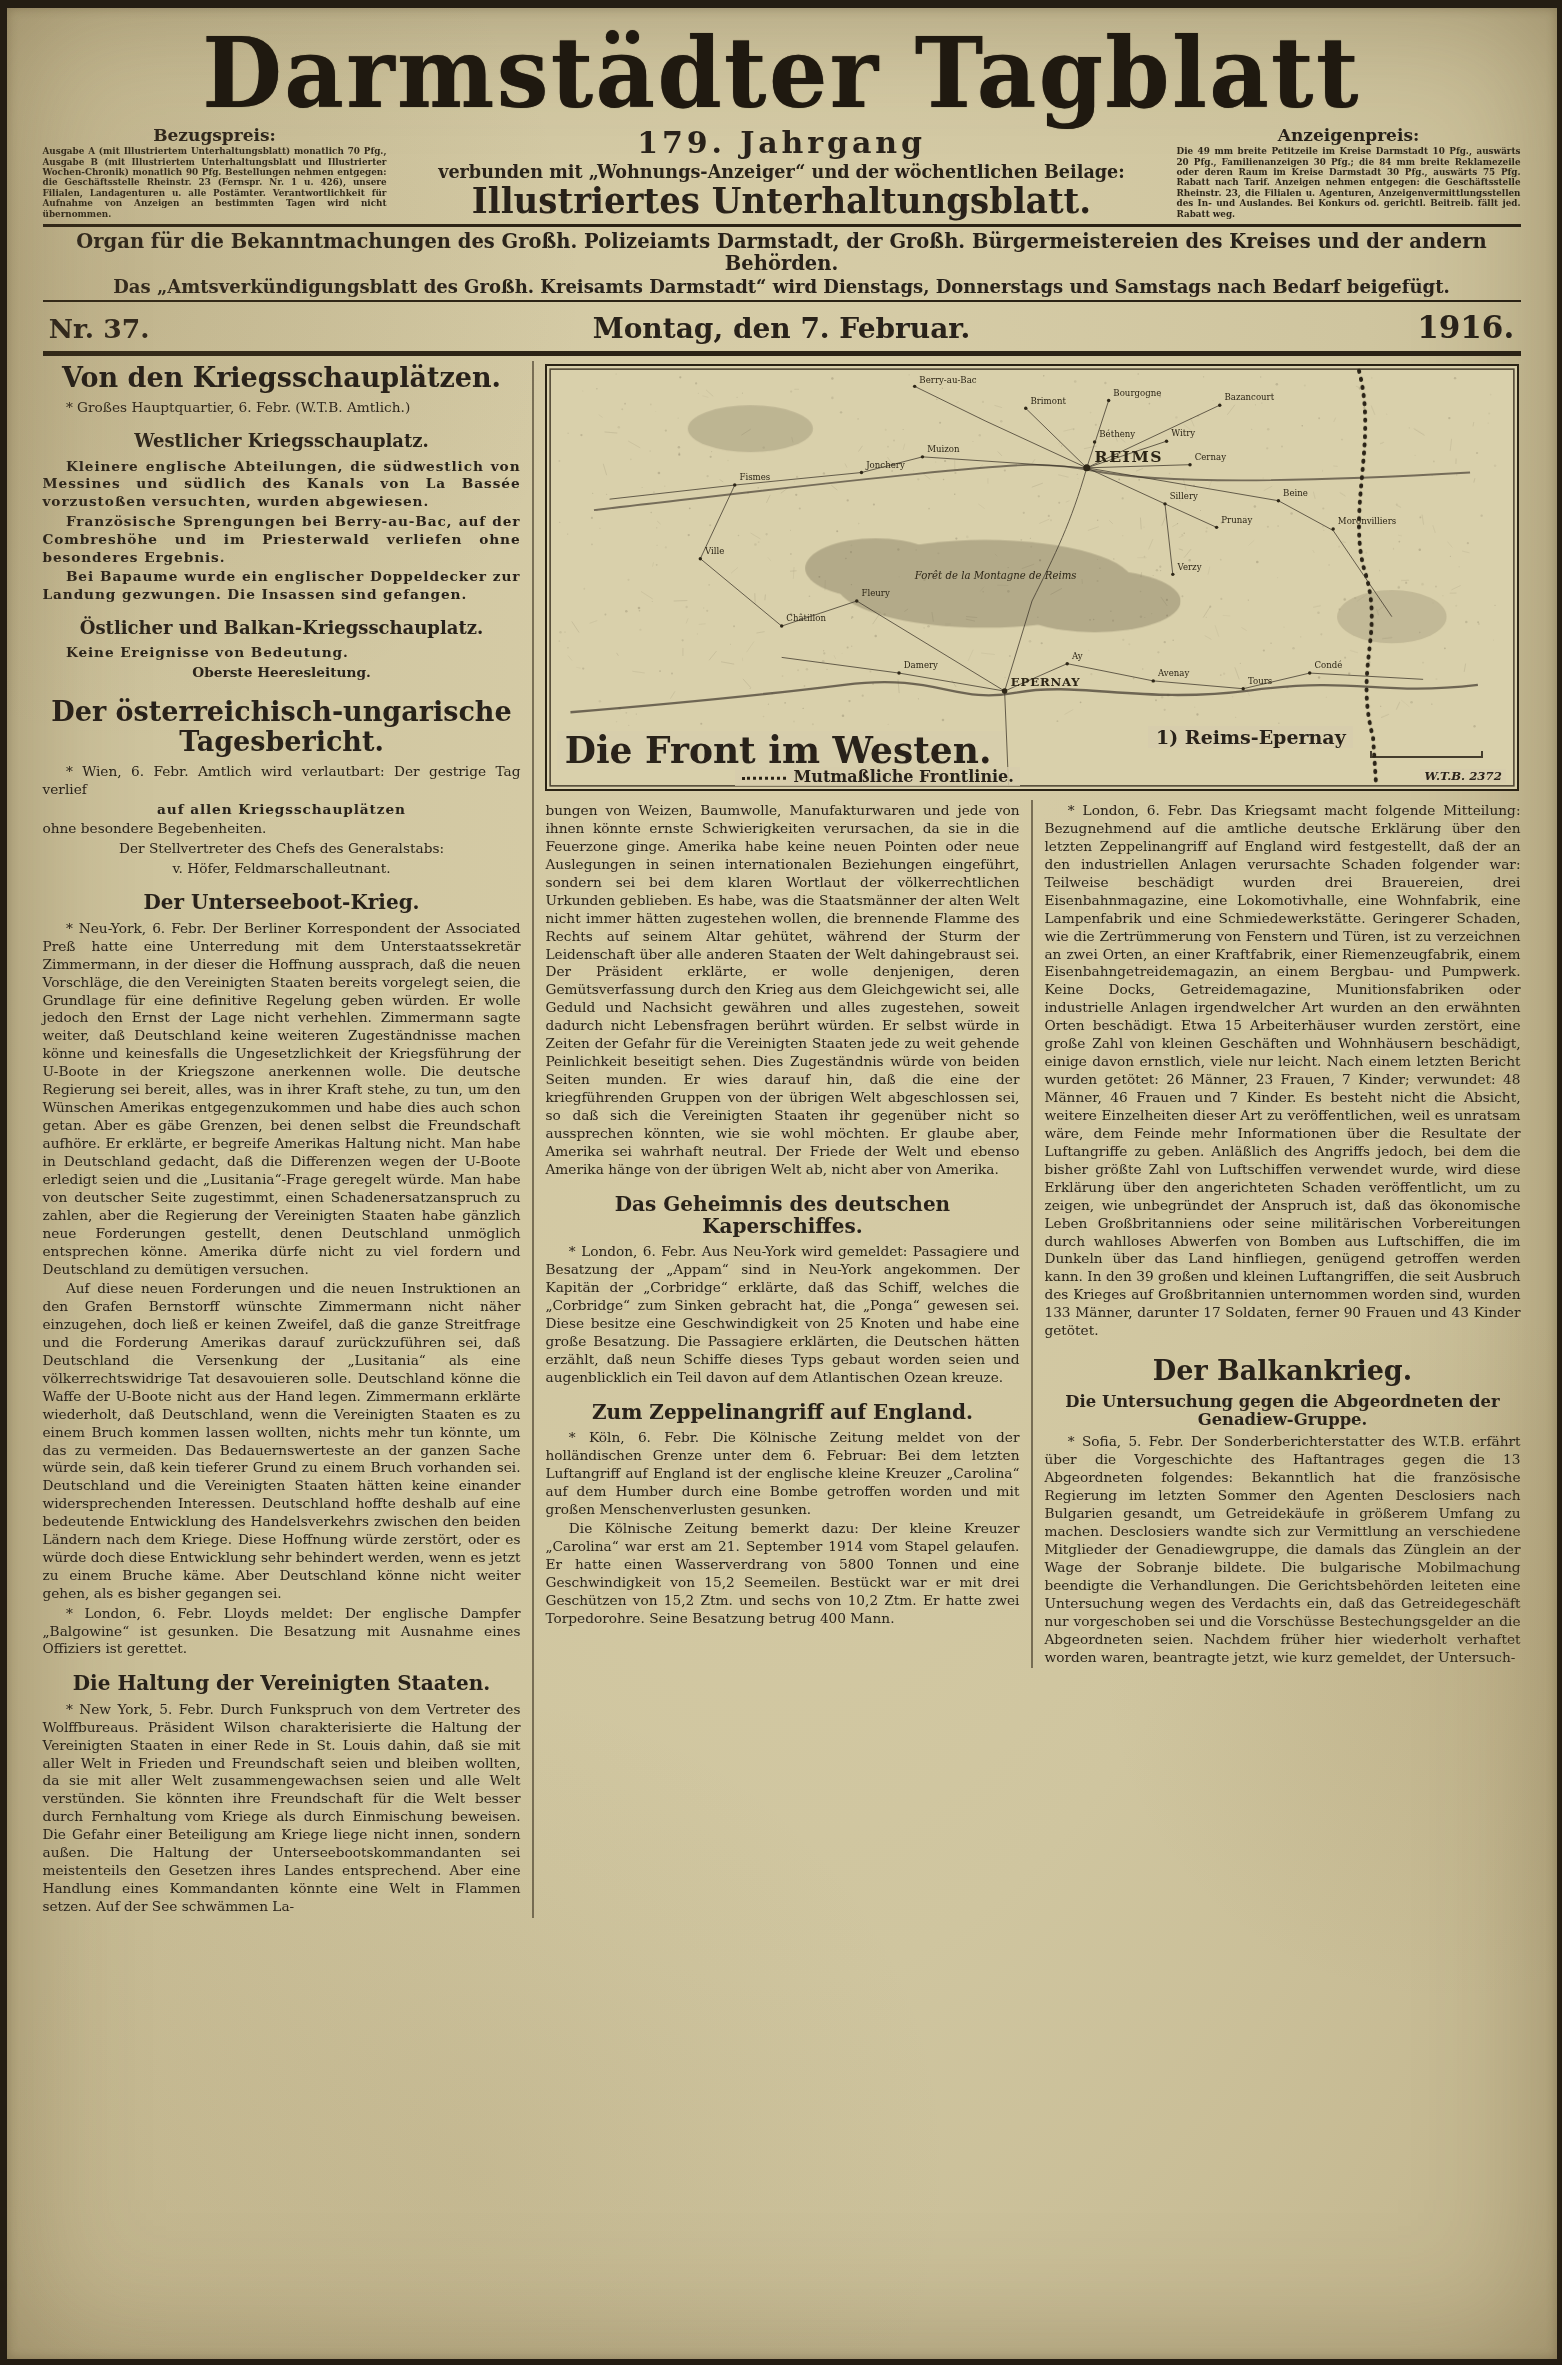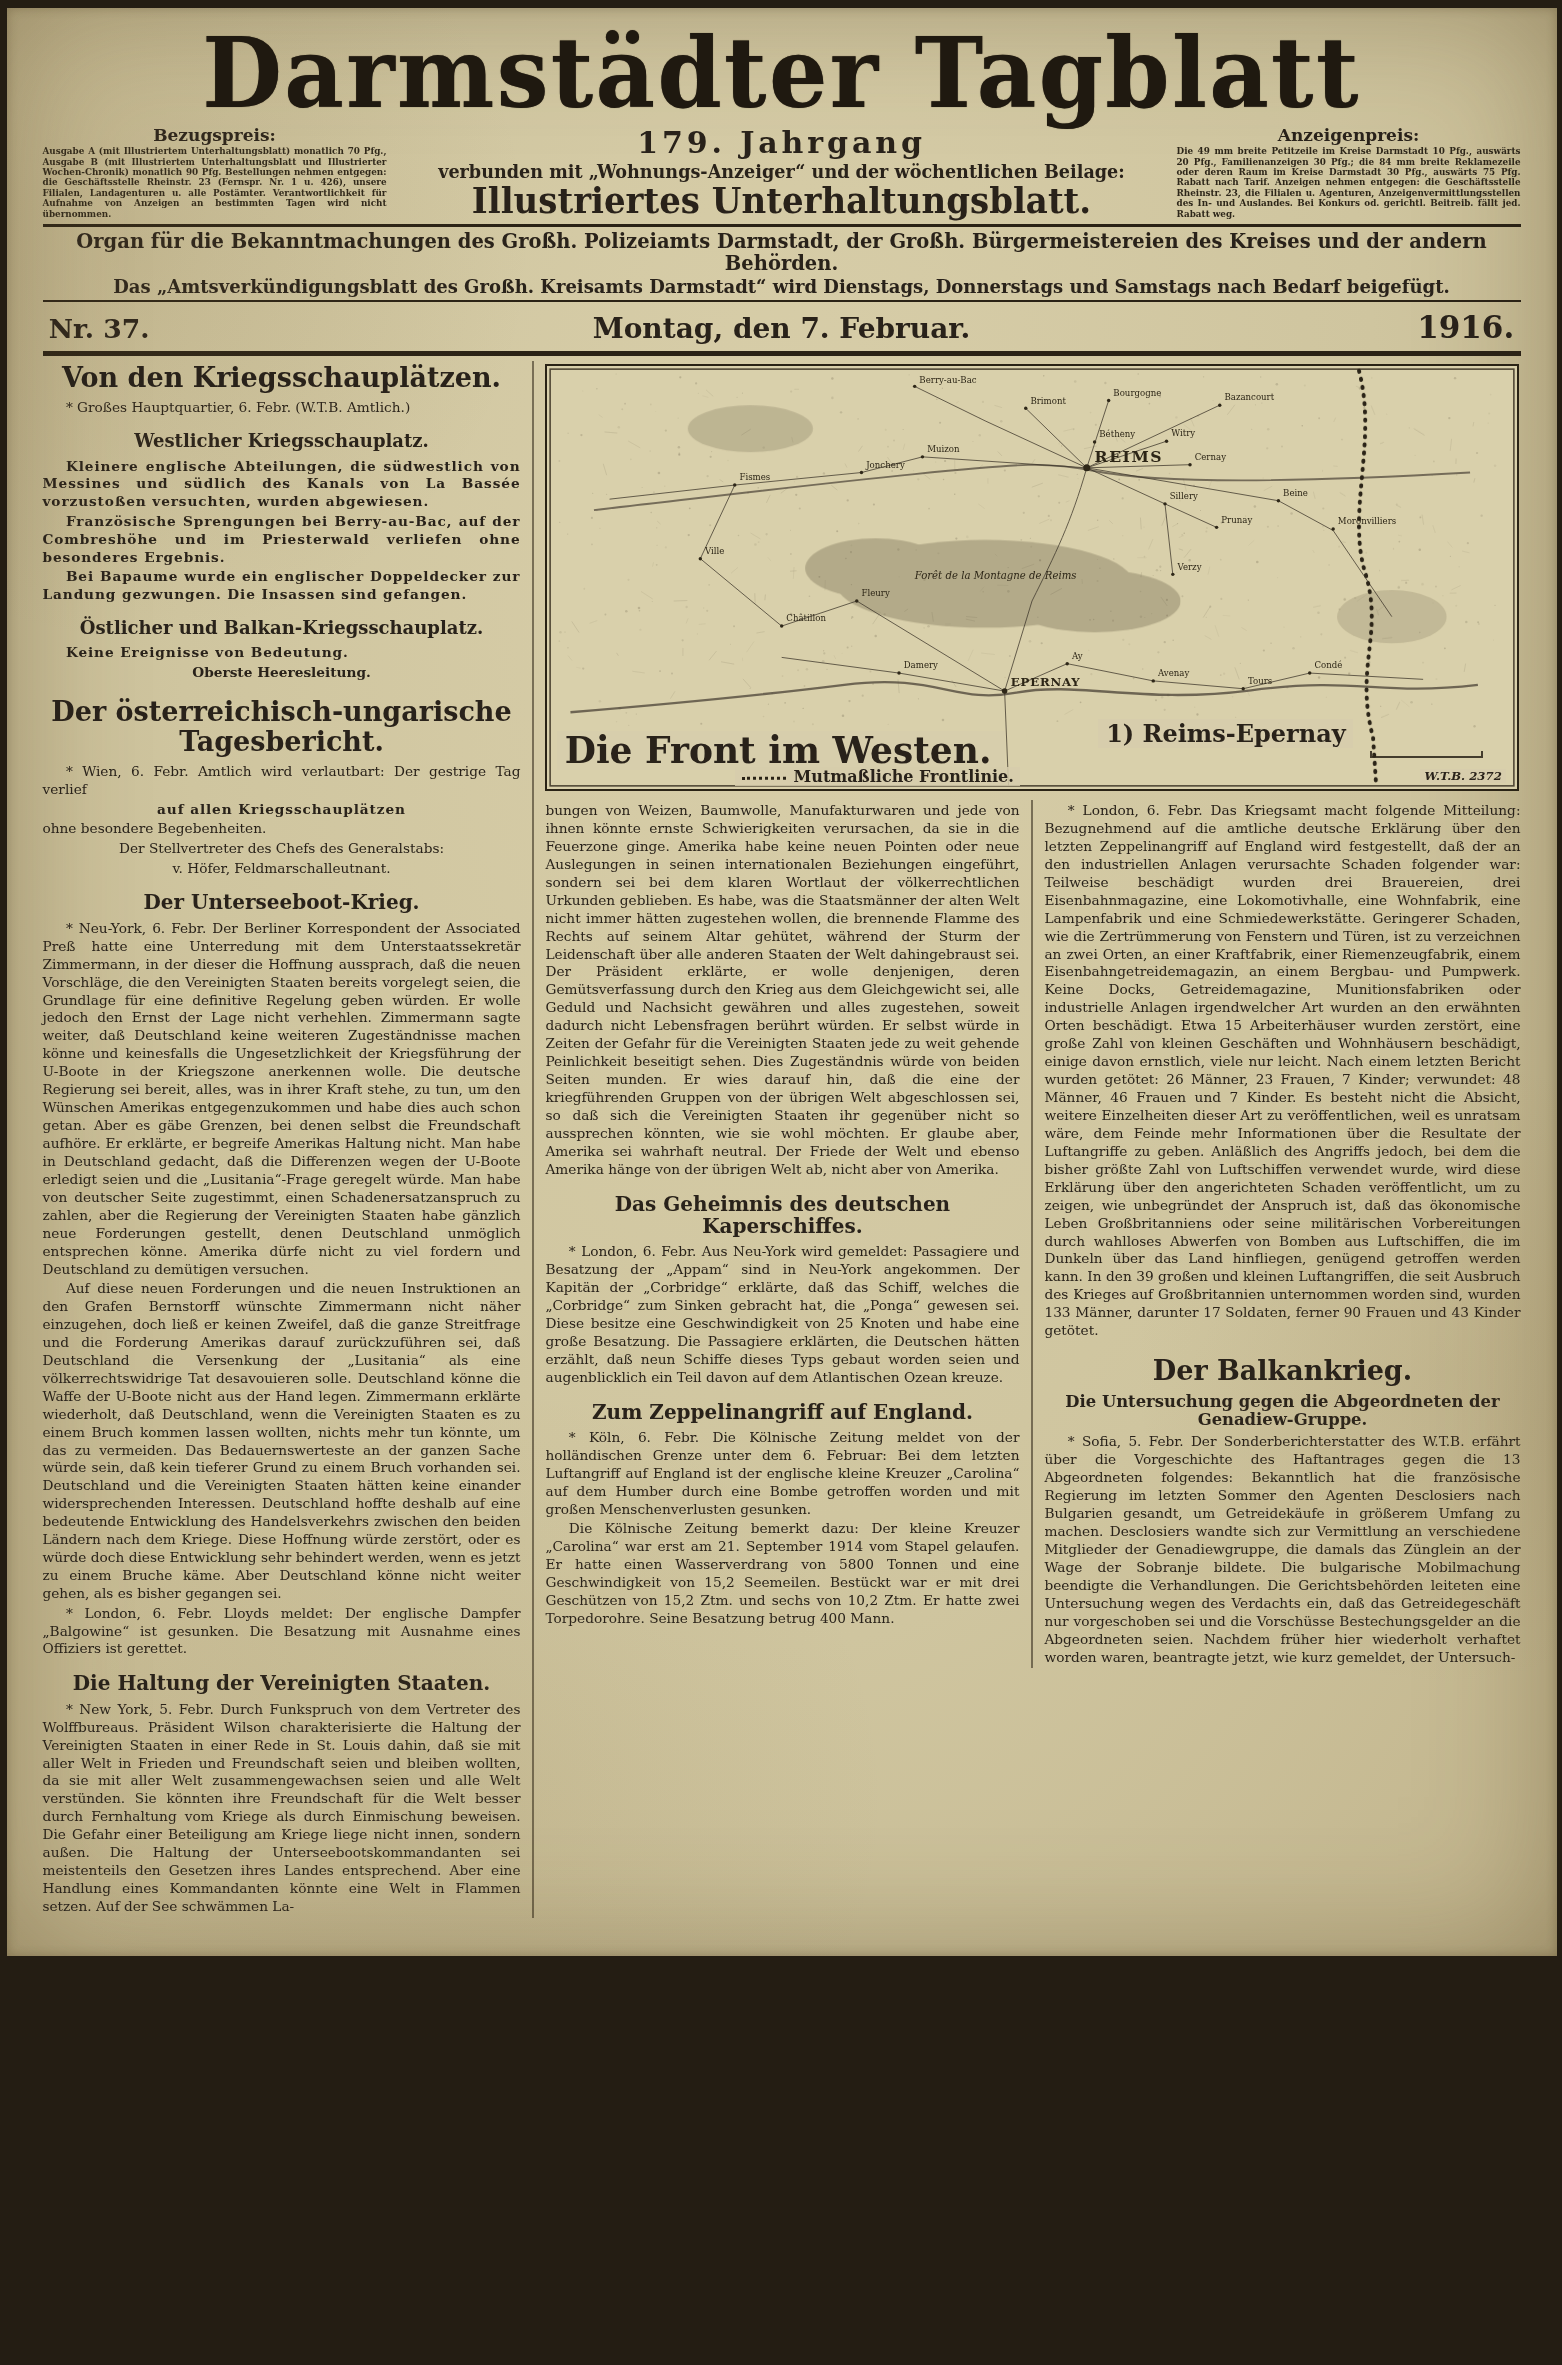--- a/index.html
+++ b/index.html
@@ -5,21 +5,21 @@
   html,body{margin:0;padding:0;}
   body{
     width:1563px;height:2366px;
     background:#241d13;
     overflow:hidden;
     font-family:"DejaVu Serif", serif;
     color:#29221a;
   }
   .page{
     position:relative;
-    width:1550px;height:1948px;
+    width:1550px;height:2351px;
     margin:7.8px auto 0;
     padding:0 36px;
     box-sizing:border-box;
     background:radial-gradient(ellipse at 50% 28%, #d8cea9 0%, #cfc59f 55%, #c1b48c 100%);
     box-shadow:inset 0 0 133px rgba(82,64,30,.38), inset 0 0 11px rgba(60,45,20,.3);
   }
   .page::before{
     content:"";position:absolute;inset:0;pointer-events:none;
     background:
       radial-gradient(circle at 8% 12%, rgba(120,95,50,.14), transparent 18%),
@@ -118,21 +118,21 @@
   .map-title{font-size:36px;font-weight:bold;line-height:1;transform:scaleY(1.05);display:inline-block;}
   .map-note{
     position:absolute;left:188px;bottom:3.1px;font-size:16px;font-weight:600;
     background:rgba(214,205,172,.85);padding:0 6.3px;
   }
   .frontline-sample{
     display:inline-block;width:44px;height:0;border-bottom:3.1px dotted #2a2317;
     margin-right:7.8px;transform:translateY(-2.3px);
   }
   .map-region{
-    position:absolute;right:164px;bottom:41px;font-size:24px;font-weight:bold;
+    position:absolute;right:164px;bottom:41px;font-size:19px;font-weight:bold;
     background:rgba(214,205,172,.85);padding:0 7.8px;
   }
   .map-scale{
     position:absolute;right:34px;bottom:31px;width:109px;height:5.5px;
     border-bottom:2.3px solid #2a2317;border-left:2.3px solid #2a2317;border-right:2.3px solid #2a2317;
     opacity:.85;
   }
   .map-credit{
     position:absolute;right:11px;bottom:6.3px;font-size:11.7px;font-weight:bold;
     background:rgba(214,205,172,.85);padding:0 4.7px;font-style:italic;

